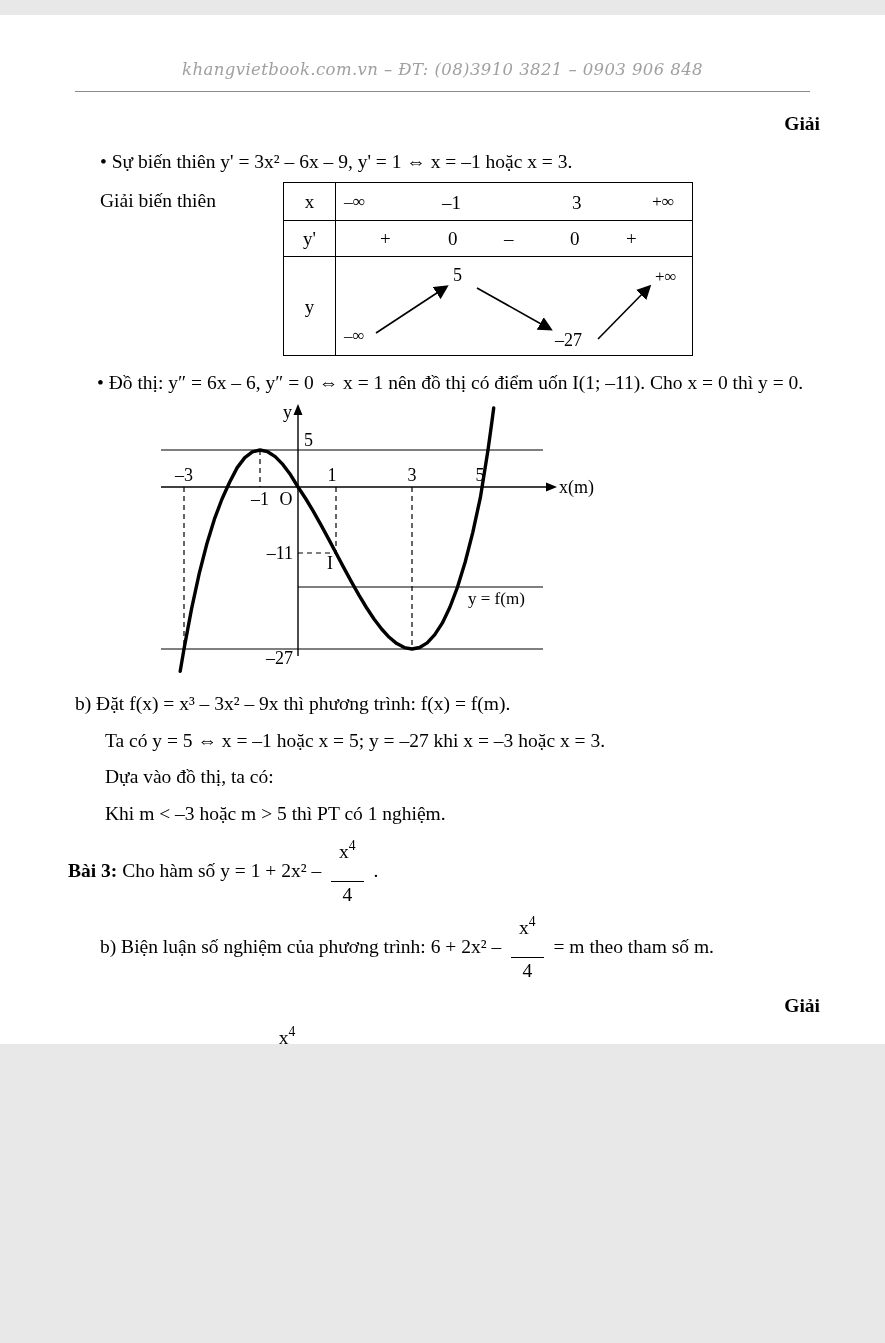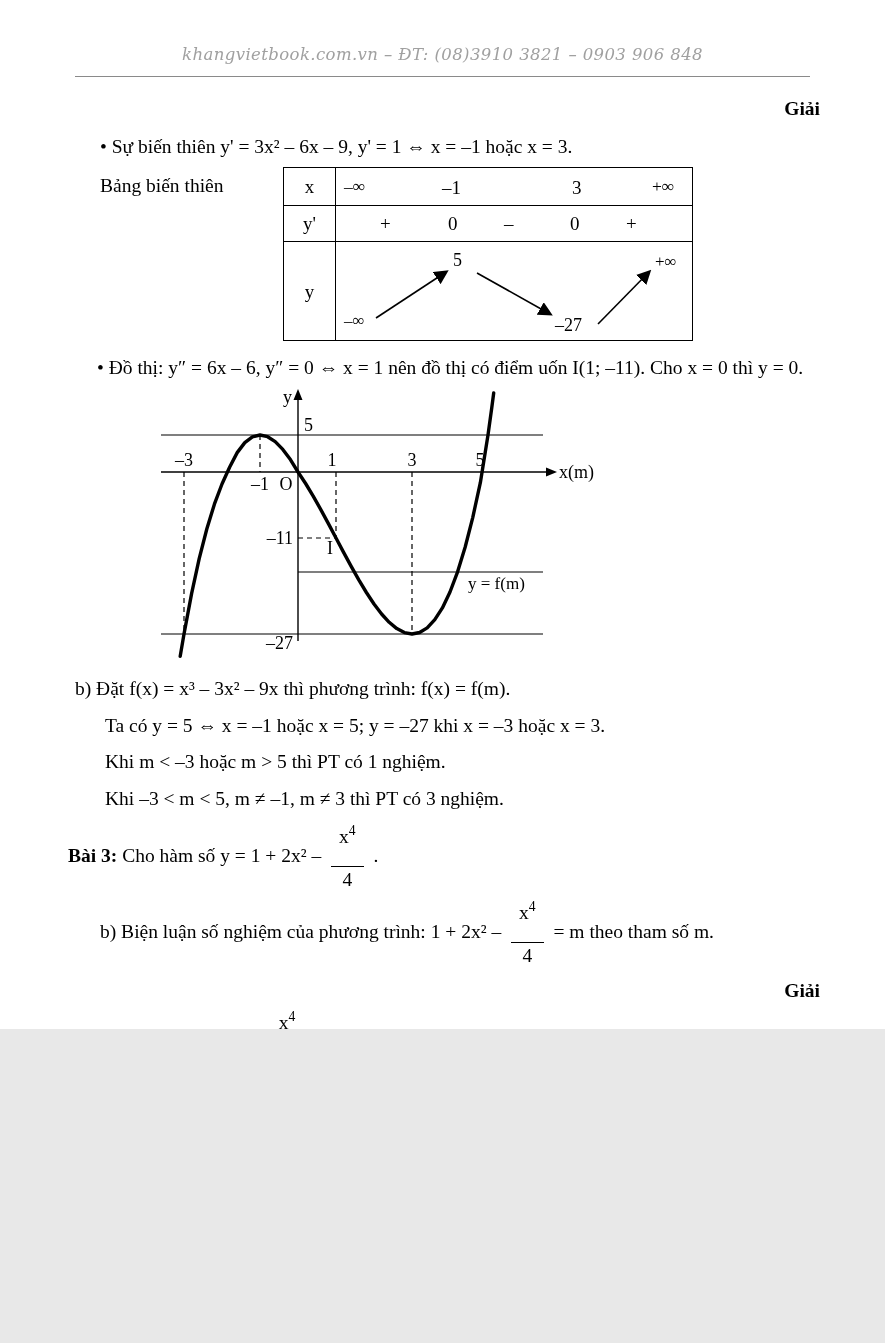--- a/index.html
+++ b/index.html
@@ -1,18 +1,18 @@
 <!DOCTYPE html>
 <html><head>
 <meta charset="utf-8">
 <style>
   * { margin:0; padding:0; box-sizing:border-box; }
   html,body { background:#e8e8e8; }
   .page {
-    width:885px; height:1029px; position:relative; margin:0 auto;
+    width:885px; height:1029px; position:relative; margin:15px auto;
     background:#ffffff; color:#000;
     font-family:"Liberation Serif","DejaVu Serif",serif;
     font-size:19.5px; line-height:1.32; overflow:hidden;
   }
   .header {
     position:absolute; top:44px; left:75px; right:75px;
     text-align:center; font-style:italic; color:#a0a0a0;
     font-family:"DejaVu Serif",serif; font-size:16.5px; letter-spacing:.4px;
   }
   .rule-top { position:absolute; top:76px; left:75px; right:75px; border-top:1px solid #8a8a8a; }
@@ -72,21 +72,21 @@
   <div class="rule-top"></div>
 
   <div class="content">
 
     <div class="title">Giải</div>
 
 
     <p class="ml25 mb8">• Sự biến thiên y' = 3x² – 6x – 9, y' = 1 ⇔ x = –1 hoặc x = 3.</p>
 
     <div class="bbt-row">
-      <div class="bbt-caption">Bảng biến thiên</div>
+      <div class="bbt-caption">Giải biến thiên</div>
       <div class="bbt">
         <div class="cell lab r1">x</div>
         <div class="cell vals r1">
           <span class="inf" style="left:8px">–∞</span>
           <span style="left:106px">–1</span>
           <span style="left:236px">3</span>
           <span class="inf" style="left:316px">+∞</span>
         </div>
         <div class="cell lab r2">y'</div>
         <div class="cell vals r2">
@@ -150,27 +150,27 @@
         <text x="357" y="79" class="gl" text-anchor="middle">5</text>
         <text x="170" y="157" class="gl" text-anchor="end">–11</text>
         <text x="207" y="167" class="gl" text-anchor="middle">I</text>
         <text x="170" y="262" class="gl" text-anchor="end">–27</text>
         <text x="345" y="202" class="gs">y = f(m)</text>
       </svg>
     </div>
 
     <p class="mb11">b) Đặt f(x) = x³ – 3x² – 9x thì phương trình: f(x) = f(m).</p>
     <p class="ml30 mb11">Ta có y = 5 ⇔ x = –1 hoặc x = 5; y = –27 khi x = –3 hoặc x = 3.</p>
+    <p class="ml30 mb11">Dựa vào đồ thị, ta có:</p>
     <p class="ml30 mb11">Khi m &lt; –3 hoặc m &gt; 5 thì PT có 1 nghiệm.</p>
-    <p class="ml30 mb11">Khi –3 &lt; m &lt; 5, m ≠ –1, m ≠ 3 thì PT có 3 nghiệm.</p>
 
     <p class="mlneg frac-line nowrap"><b>Bài 3:</b><span> Cho hàm số y = 1 + 2x² – </span><span class="frac"><span class="fnum"><span>x</span><sup>4</sup></span><span class="fden">4</span></span><span> .</span></p>
 
 
-    <p class="ml25 frac-line nowrap" style="margin-bottom:10px"><span>b) Biện luận số nghiệm của phương trình: 1 + 2x² – </span><span class="frac"><span class="fnum"><span>x</span><sup>4</sup></span><span class="fden">4</span></span><span> = m theo tham số m.</span></p>
+    <p class="ml25 frac-line nowrap" style="margin-bottom:10px"><span>b) Biện luận số nghiệm của phương trình: 6 + 2x² – </span><span class="frac"><span class="fnum"><span>x</span><sup>4</sup></span><span class="fden">4</span></span><span> = m theo tham số m.</span></p>
 
     <div class="title" style="margin-bottom:6px">Giải</div>
 
     <p class="frac-line nowrap"><span>a) Hàm số y = 9 + 2x² – </span><span class="frac"><span class="fnum"><span>x</span><sup>4</sup></span><span class="fden">4</span></span><span> .</span></p>
 
   </div>
 
   <div class="page-number">7</div>
   <div class="rule-bottom"></div>
 

